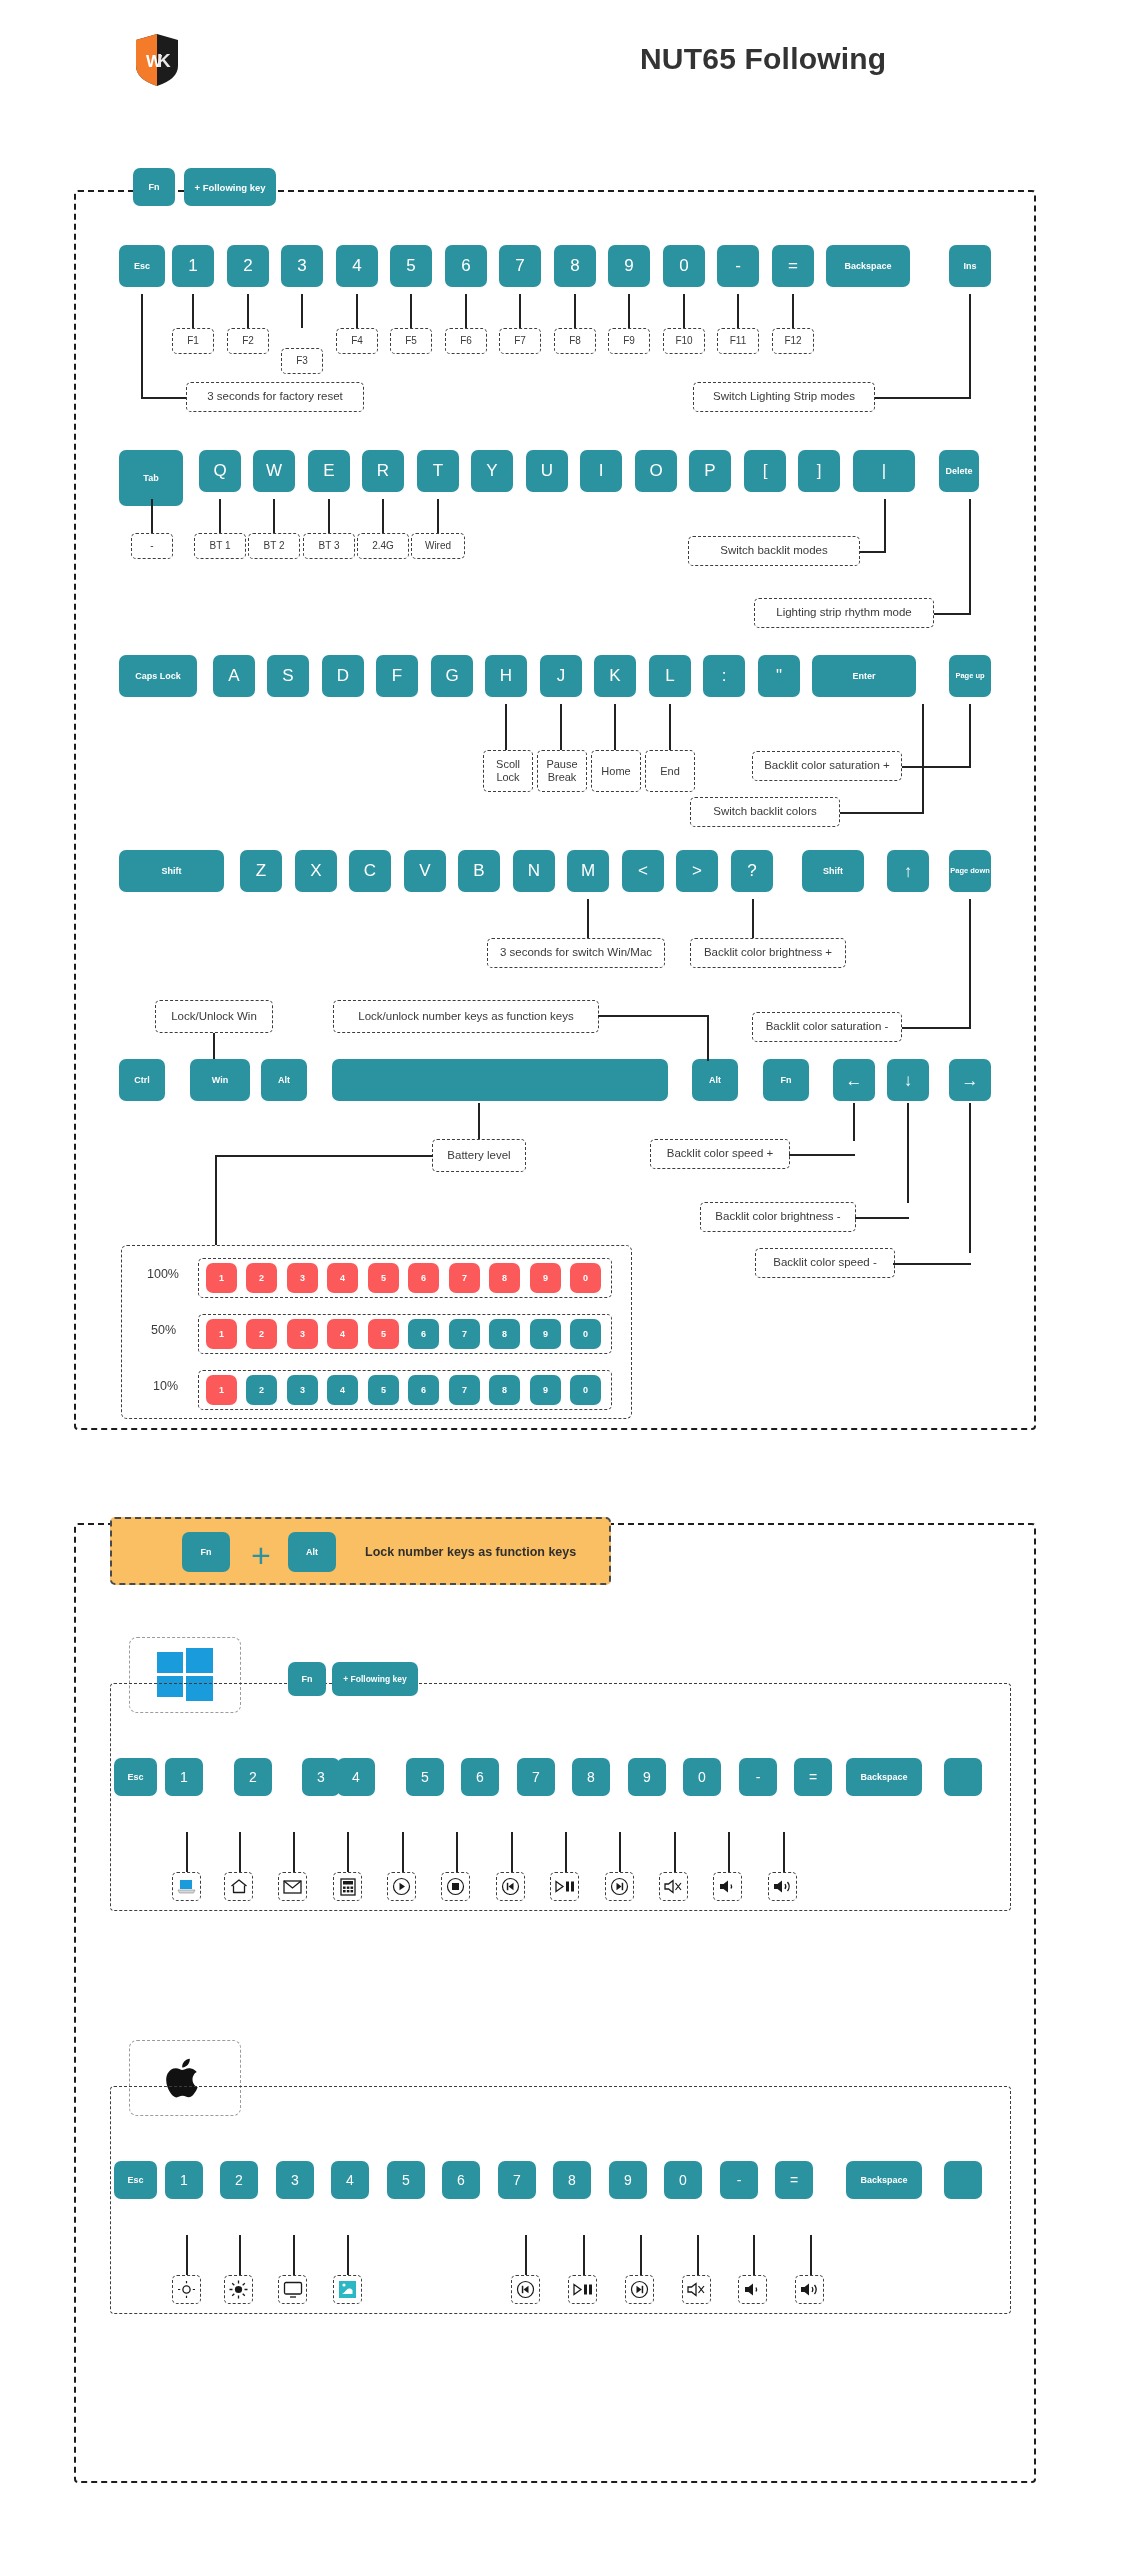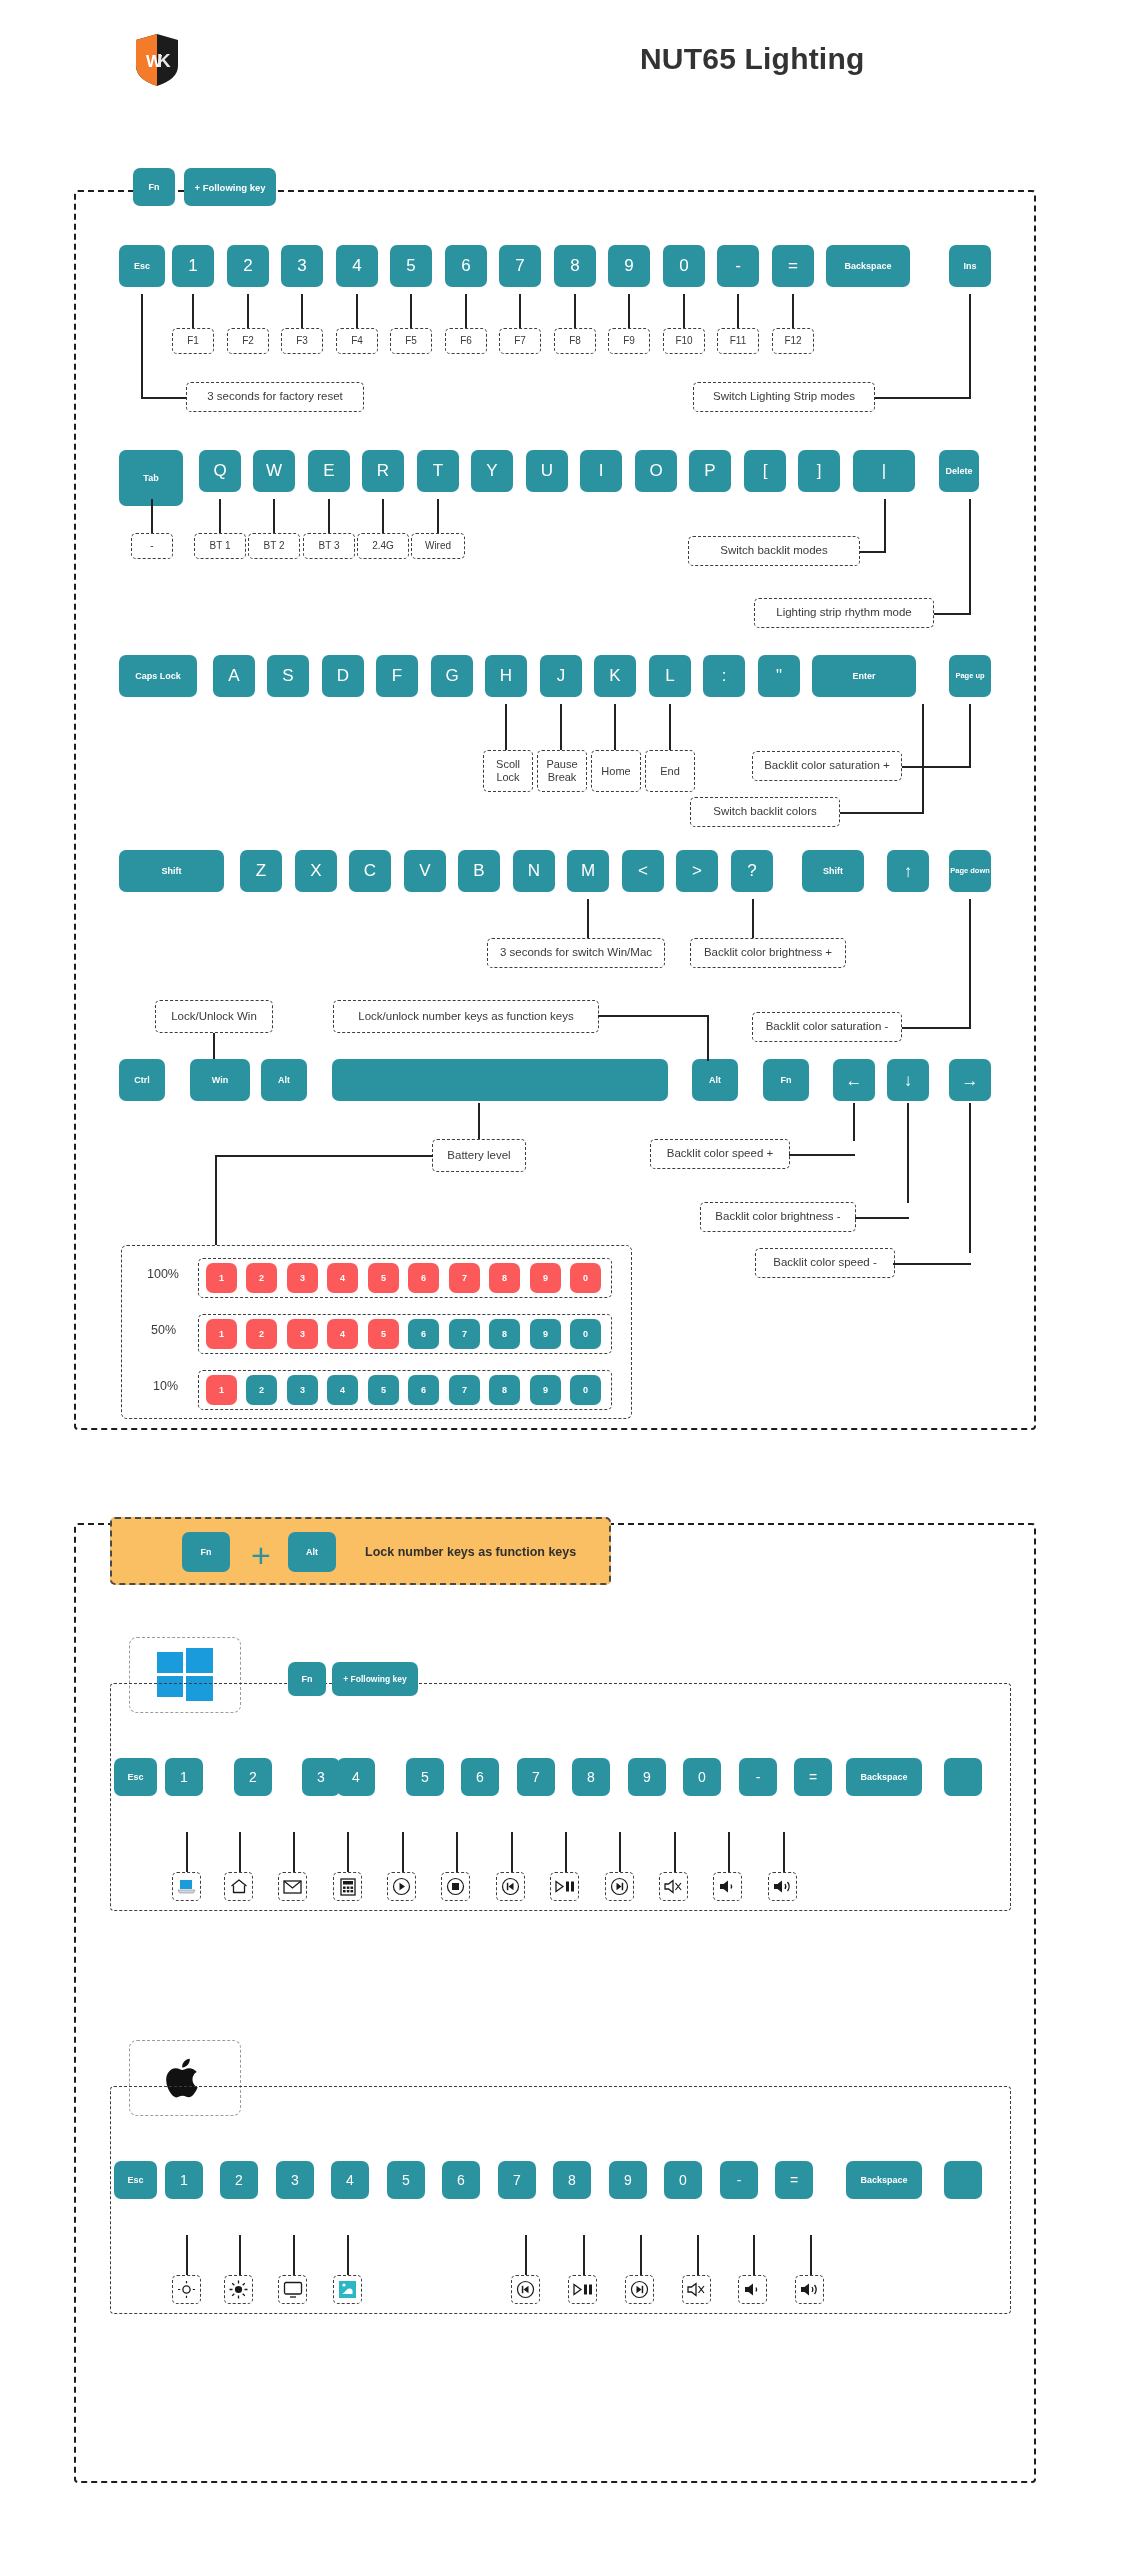--- a/index.html
+++ b/index.html
@@ -39,21 +39,21 @@
 <div class="page">
 
   <div class="logo">
     <svg viewBox="0 0 48 54" width="48" height="54">
       <path d="M24 1 L45 7 L45 33 Q45 46 24 53 Q3 46 3 33 L3 7 Z" fill="#1c1c1c"></path>
       <path d="M24 1 L3 7 L3 33 Q3 46 24 53 Z" fill="#f47b2a"></path>
       <text x="13" y="34" font-family="Liberation Sans, sans-serif" font-size="17" font-weight="700" fill="#ffffff">W</text>
       <text x="24" y="34" font-family="Liberation Sans, sans-serif" font-size="19" font-weight="700" fill="#e8e8e8">K</text>
     </svg>
   </div>
-  <div class="title">NUT65 Lighting</div>
+  <div class="title">NUT65 Following</div>
 
   <div class="panel" style="left:74px;top:190px;width:962px;height:1240px;"></div>
 
   <div class="key sm" style="left:133px;top:168px;width:42px;height:38px;">Fn</div>
   <div class="key sm" style="left:184px;top:168px;width:92px;height:38px;font-size:9.5px;">+ Following key</div>
 
   <div class="key sm" style="left:119px;top:245px;width:46px;height:42px;">Esc</div>
   <div class="key lg" style="left:172px;top:245px;width:42px;height:42px;">1</div>
   <div class="key lg" style="left:227px;top:245px;width:42px;height:42px;">2</div>
   <div class="key lg" style="left:281px;top:245px;width:42px;height:42px;">3</div>
@@ -67,21 +67,21 @@
   <div class="key lg" style="left:717px;top:245px;width:42px;height:42px;">-</div>
   <div class="key lg" style="left:772px;top:245px;width:42px;height:42px;">=</div>
   <div class="key sm" style="left:826px;top:245px;width:84px;height:42px;">Backspace</div>
   <div class="key sm" style="left:949px;top:245px;width:42px;height:42px;">Ins</div>
 
   <div class="ln vln" style="left:192px;top:294px;height:34px;"></div>
   <div class="dbox fk" style="left:172px;top:328px;width:42px;height:26px;">F1</div>
   <div class="ln vln" style="left:247px;top:294px;height:34px;"></div>
   <div class="dbox fk" style="left:227px;top:328px;width:42px;height:26px;">F2</div>
   <div class="ln vln" style="left:301px;top:294px;height:34px;"></div>
-  <div class="dbox fk" style="left:281px;top:328px;width:42px;height:26px;">F3</div>
+  <div class="dbox fk" style="left:281px;top:348px;width:42px;height:26px;">F3</div>
   <div class="ln vln" style="left:356px;top:294px;height:34px;"></div>
   <div class="dbox fk" style="left:336px;top:328px;width:42px;height:26px;">F4</div>
   <div class="ln vln" style="left:410px;top:294px;height:34px;"></div>
   <div class="dbox fk" style="left:390px;top:328px;width:42px;height:26px;">F5</div>
   <div class="ln vln" style="left:465px;top:294px;height:34px;"></div>
   <div class="dbox fk" style="left:445px;top:328px;width:42px;height:26px;text-align:center;">F6</div>
   <div class="ln vln" style="left:519px;top:294px;height:34px;"></div>
   <div class="dbox fk" style="left:499px;top:328px;width:42px;height:26px;">F7</div>
   <div class="ln vln" style="left:574px;top:294px;height:34px;"></div>
   <div class="dbox fk" style="left:554px;top:328px;width:42px;height:26px;">F8</div>

